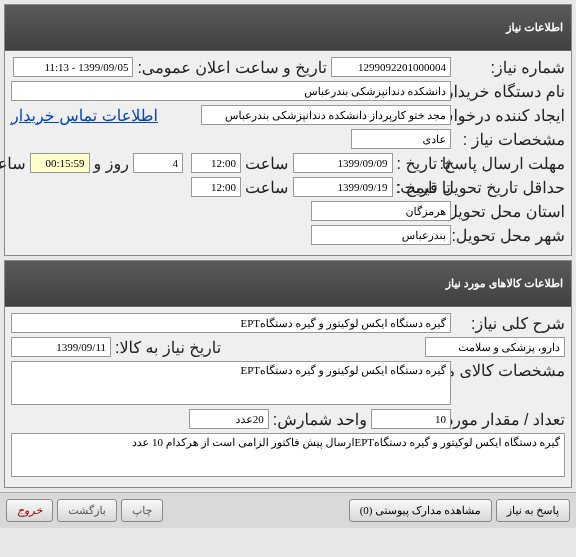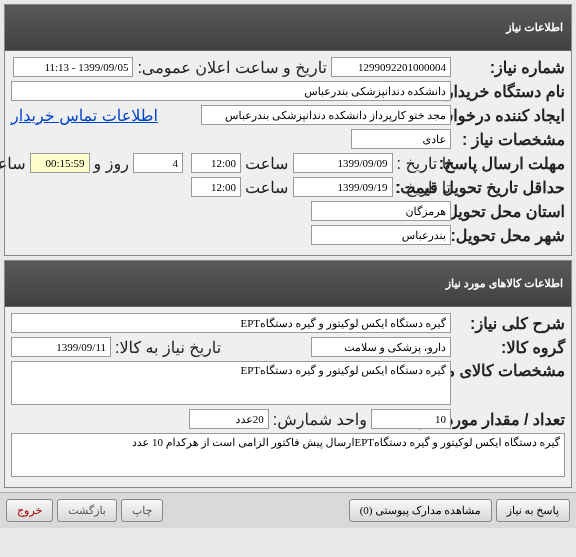--- a/index.html
+++ b/index.html
@@ -70,31 +70,31 @@
 }
 .btn {
   background: linear-gradient(to bottom, #f8f8f8, #d8d8d8);
   border: 1px solid #888;
   border-radius: 3px;
   padding: 4px 10px;
   font-size: 11px;
   font-family: Tahoma;
   cursor: pointer;
 }
-.btn.red { color: #a00; }
+.btn.red { color: #a00; font-style: italic; }
 .btn.gray { color: #555; }
 .spacer { flex: 1; }
 .w50 { width: 50px; }
 .w60 { width: 60px; }
 .w80 { width: 80px; }
 .w100 { width: 100px; }
 .w120 { width: 120px; }
 .w140 { width: 140px; }
 .w250 { width: 250px; }
-.lbl-w { width: 110px; display: inline-block; font-weight: bold; }
+.lbl-w { width: 110px; display: inline-block; }
 </style>
 </head>
 <body>
 
 <div class="panel">
   <div class="panel-header">اطلاعات نیاز</div>
   <div class="panel-body">
 
     <div class="row">
       <span class="label lbl-w">شماره نیاز:</span>
@@ -157,21 +157,20 @@
 <div class="panel">
   <div class="panel-header">اطلاعات کالاهای مورد نیاز</div>
   <div class="panel-body">
 
     <div class="row">
       <span class="label lbl-w">شرح کلی نیاز:</span>
       <input class="input wide" readonly="" value="گیره دستگاه ایکس لوکیتور و گیره دستگاهEPT" style="">
     </div>
 
     <div class="row">
-      <span class="label lbl-w">گروه کالا:</span>
       <input class="input w140" readonly="" value="دارو، پزشکی و سلامت" style="">
       <span class="spacer"></span>
       <span class="label">تاریخ نیاز به کالا:</span>
       <input class="input w100" readonly="" value="1399/09/11" style="">
     </div>
 
     <div class="row" style="align-items:flex-start;">
       <span class="label lbl-w">مشخصات کالای مورد نیاز:</span>
       <textarea class="input wide" readonly="" style="">گیره دستگاه ایکس لوکیتور و گیره دستگاهEPT</textarea>
     </div>

